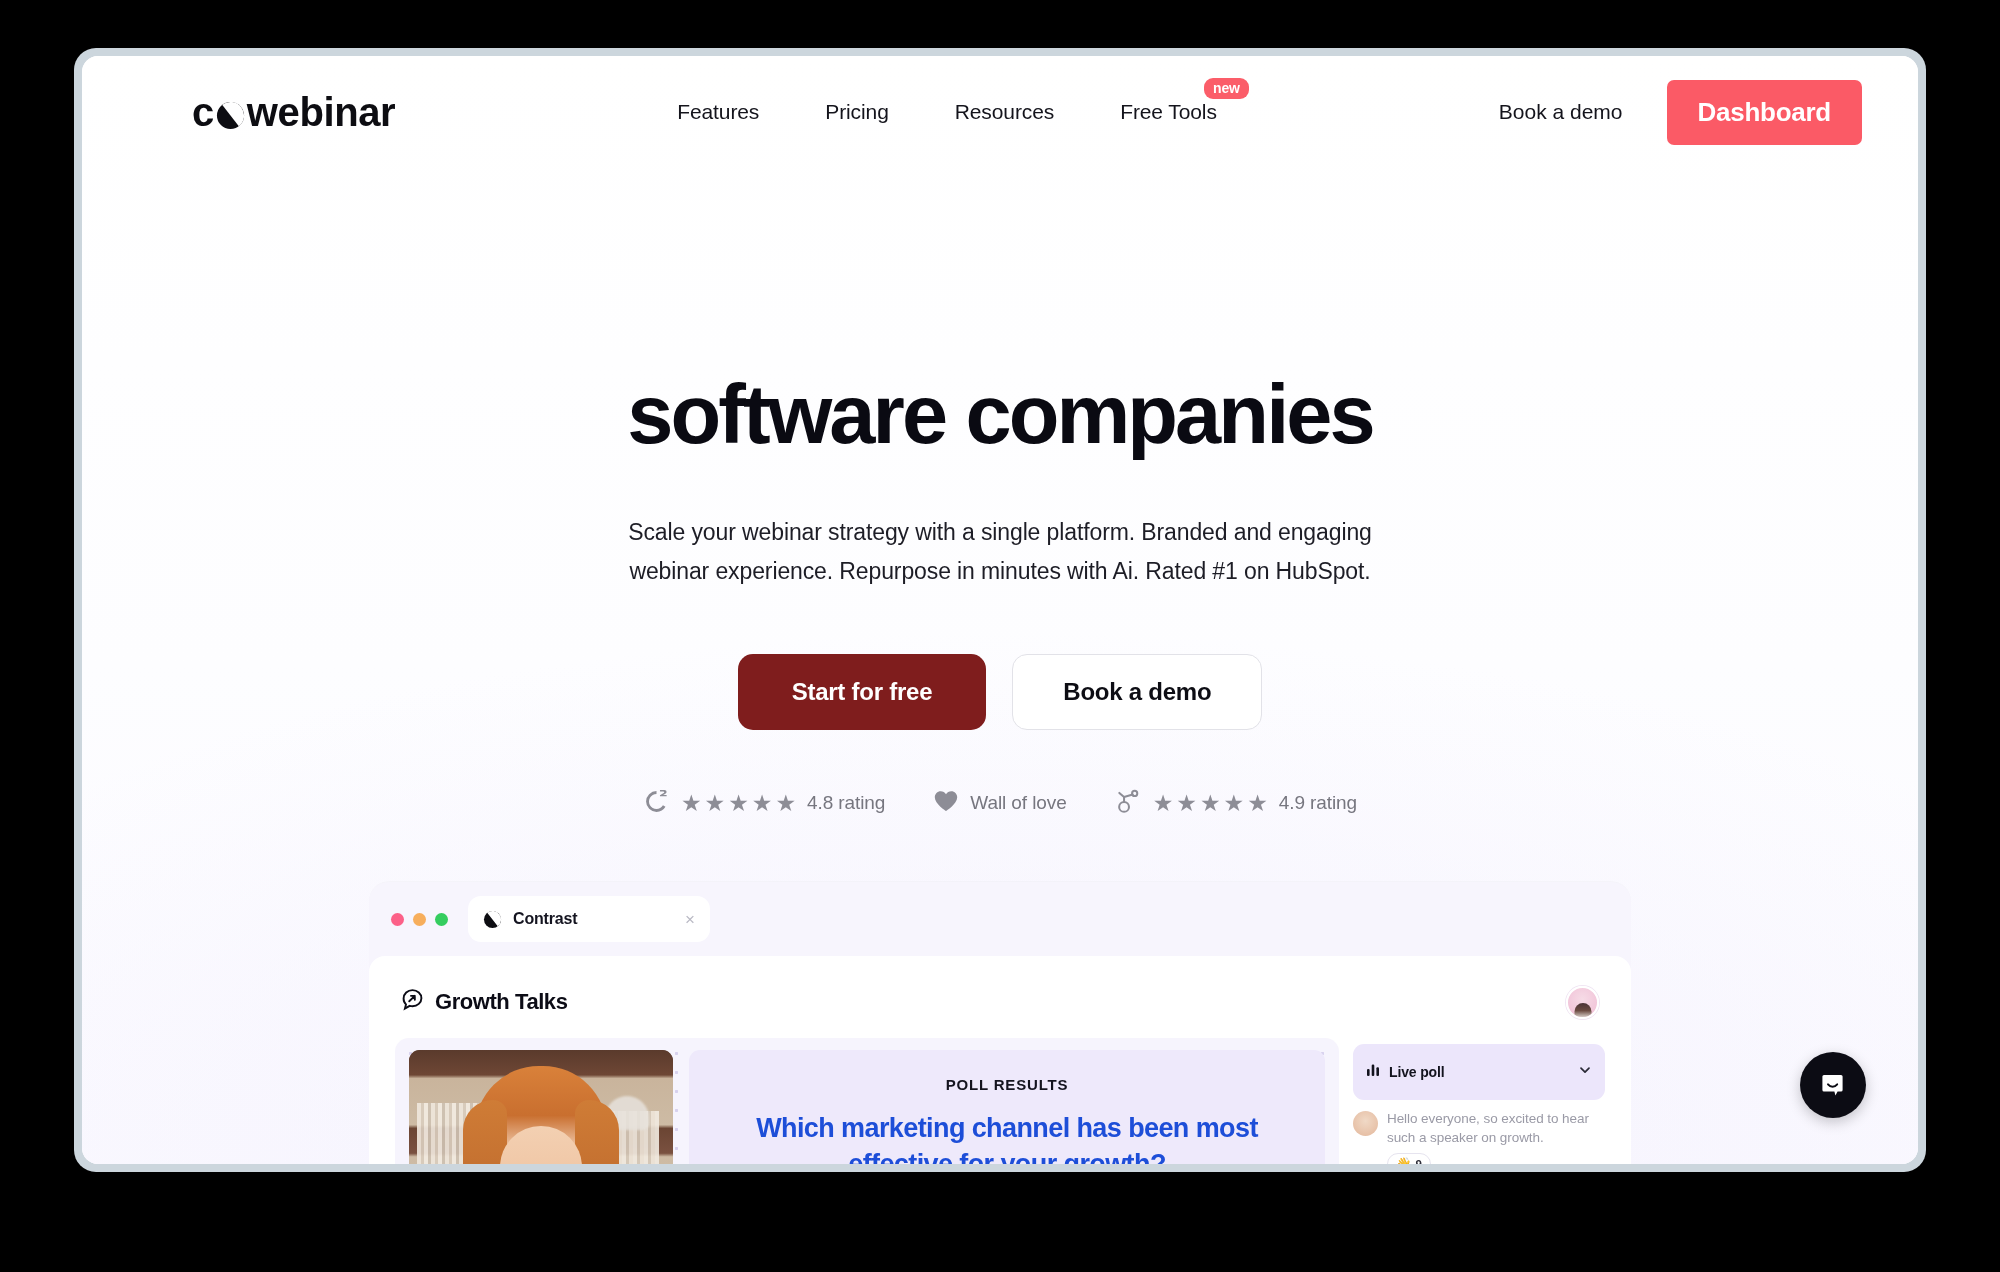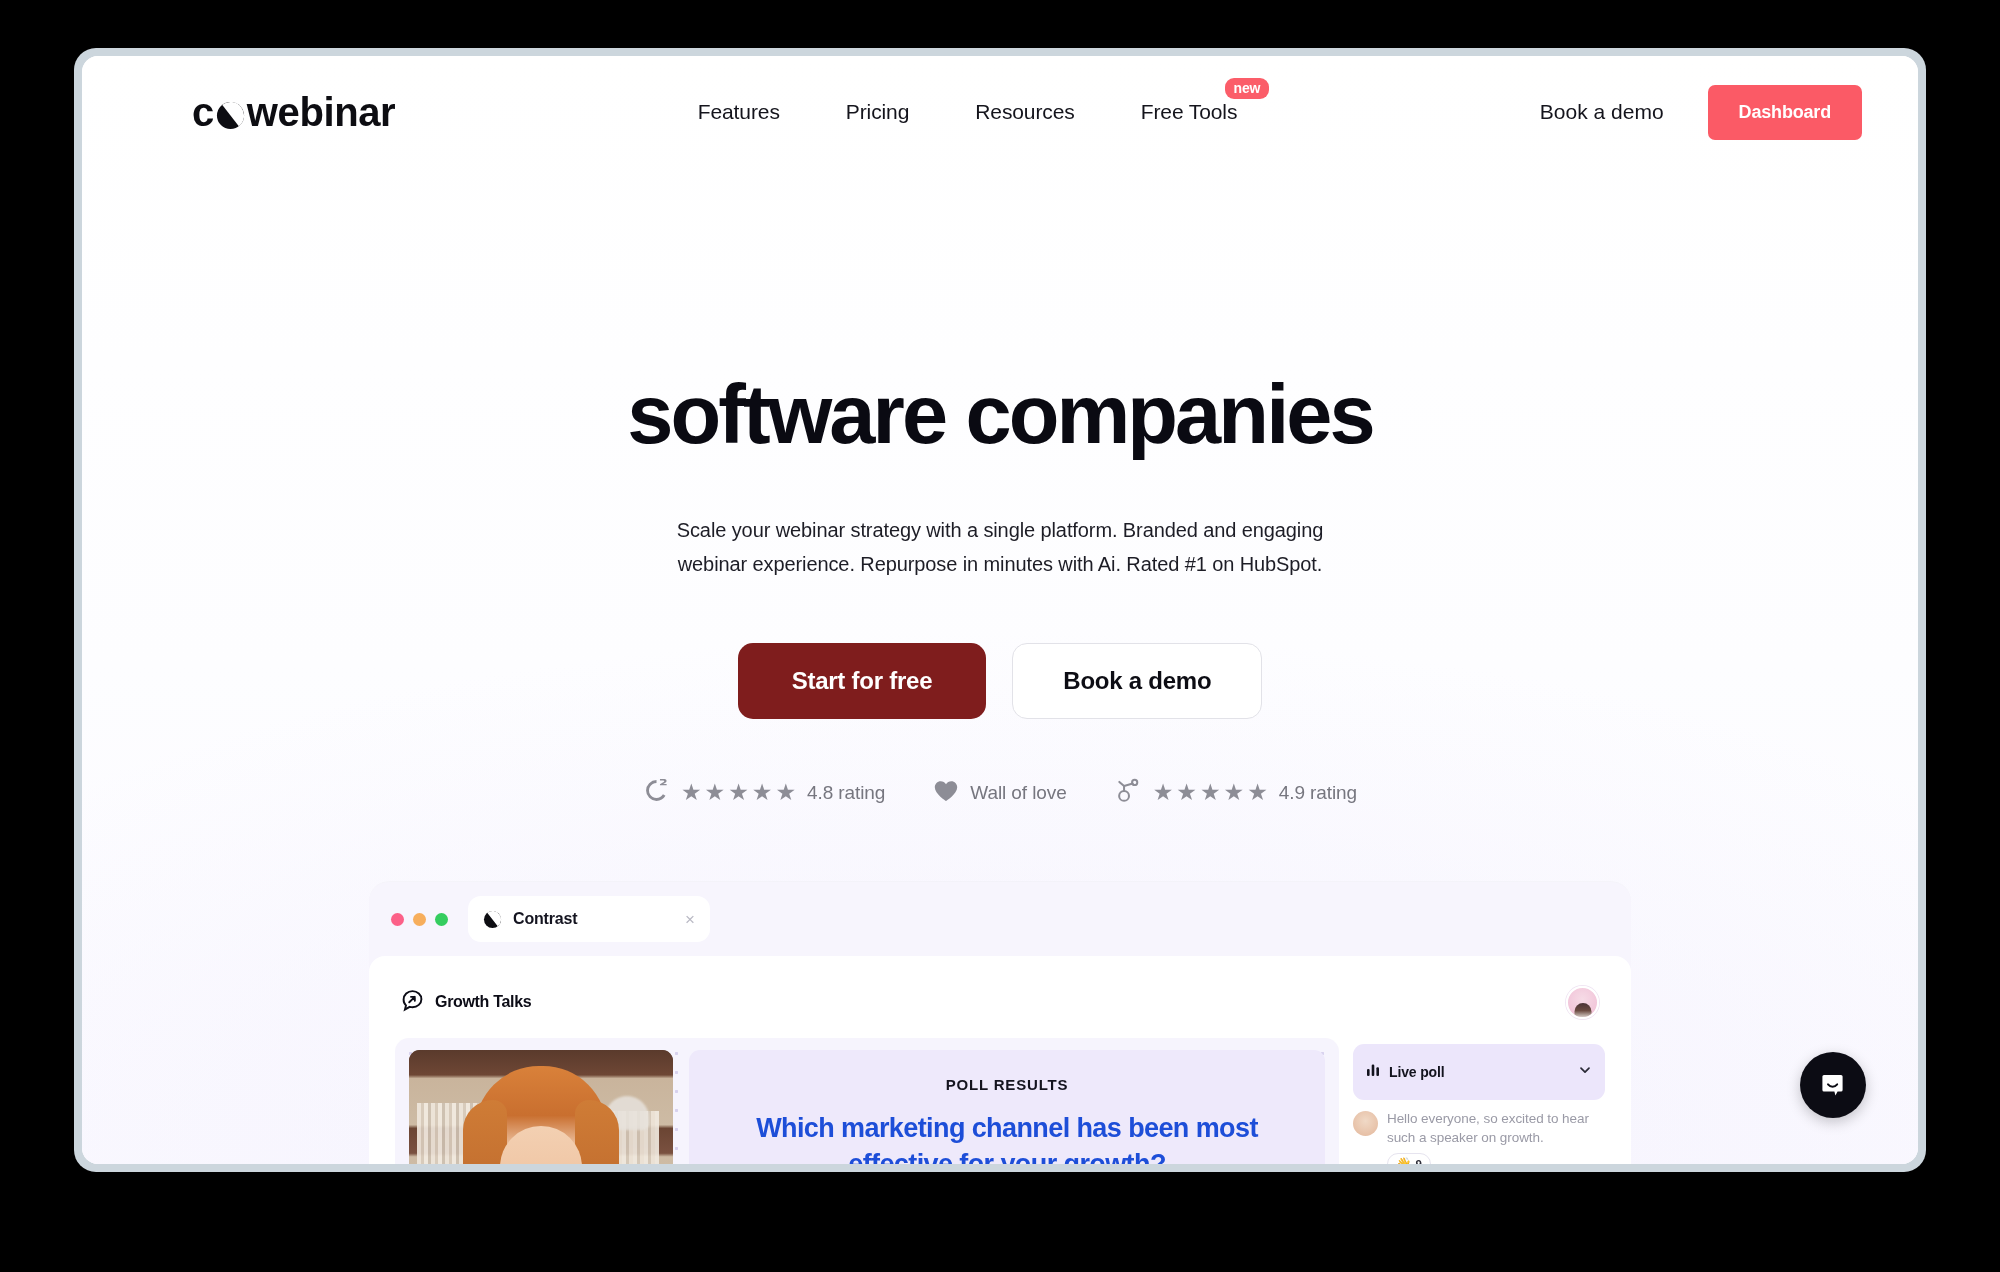--- a/index.html
+++ b/index.html
@@ -103,21 +103,21 @@
   .nav-demo {
     font-size: 21px;
     font-weight: 500;
     color: #14141c;
     cursor: pointer;
     white-space: nowrap;
   }
   .btn-dashboard {
     background: #fb5a66;
     color: #ffffff;
-    font-size: 18px;
+    font-size: 26px;
     font-weight: 700;
     border: none;
     border-radius: 7px;
     padding: 17px 31px;
     cursor: pointer;
     letter-spacing: -0.01em;
     font-family: inherit;
   }
 
   
@@ -129,21 +129,21 @@
   .hero-title {
     font-size: 83px;
     line-height: 1.10;
     font-weight: 800;
     letter-spacing: -0.035em;
     color: #0a0a12;
   }
   .hero-sub {
     margin: 52px auto 0;
     max-width: 920px;
-    font-size: 20px;
+    font-size: 23px;
     line-height: 1.72;
     color: #1d1d26;
     font-weight: 400;
     letter-spacing: -0.005em;
   }
 
   .cta-row {
     margin-top: 62px;
     display: flex;
     justify-content: center;
@@ -264,21 +264,21 @@
     display: flex;
     align-items: center;
     justify-content: space-between;
     height: 52px;
     padding: 0 6px;
   }
   .app-brand {
     display: flex;
     align-items: center;
     gap: 11px;
-    font-size: 16px;
+    font-size: 22px;
     font-weight: 700;
     color: #0c0c16;
     letter-spacing: -0.02em;
   }
   .app-avatar {
     width: 33px; height: 33px;
     border-radius: 50%;
     background: radial-gradient(circle at 50% 38%, #f6dbe6 0%, #f2c6da 70%, #eab8cf 100%);
     border: 2px solid #ffffff;
     box-shadow: 0 0 0 1px #f0e6f3;

